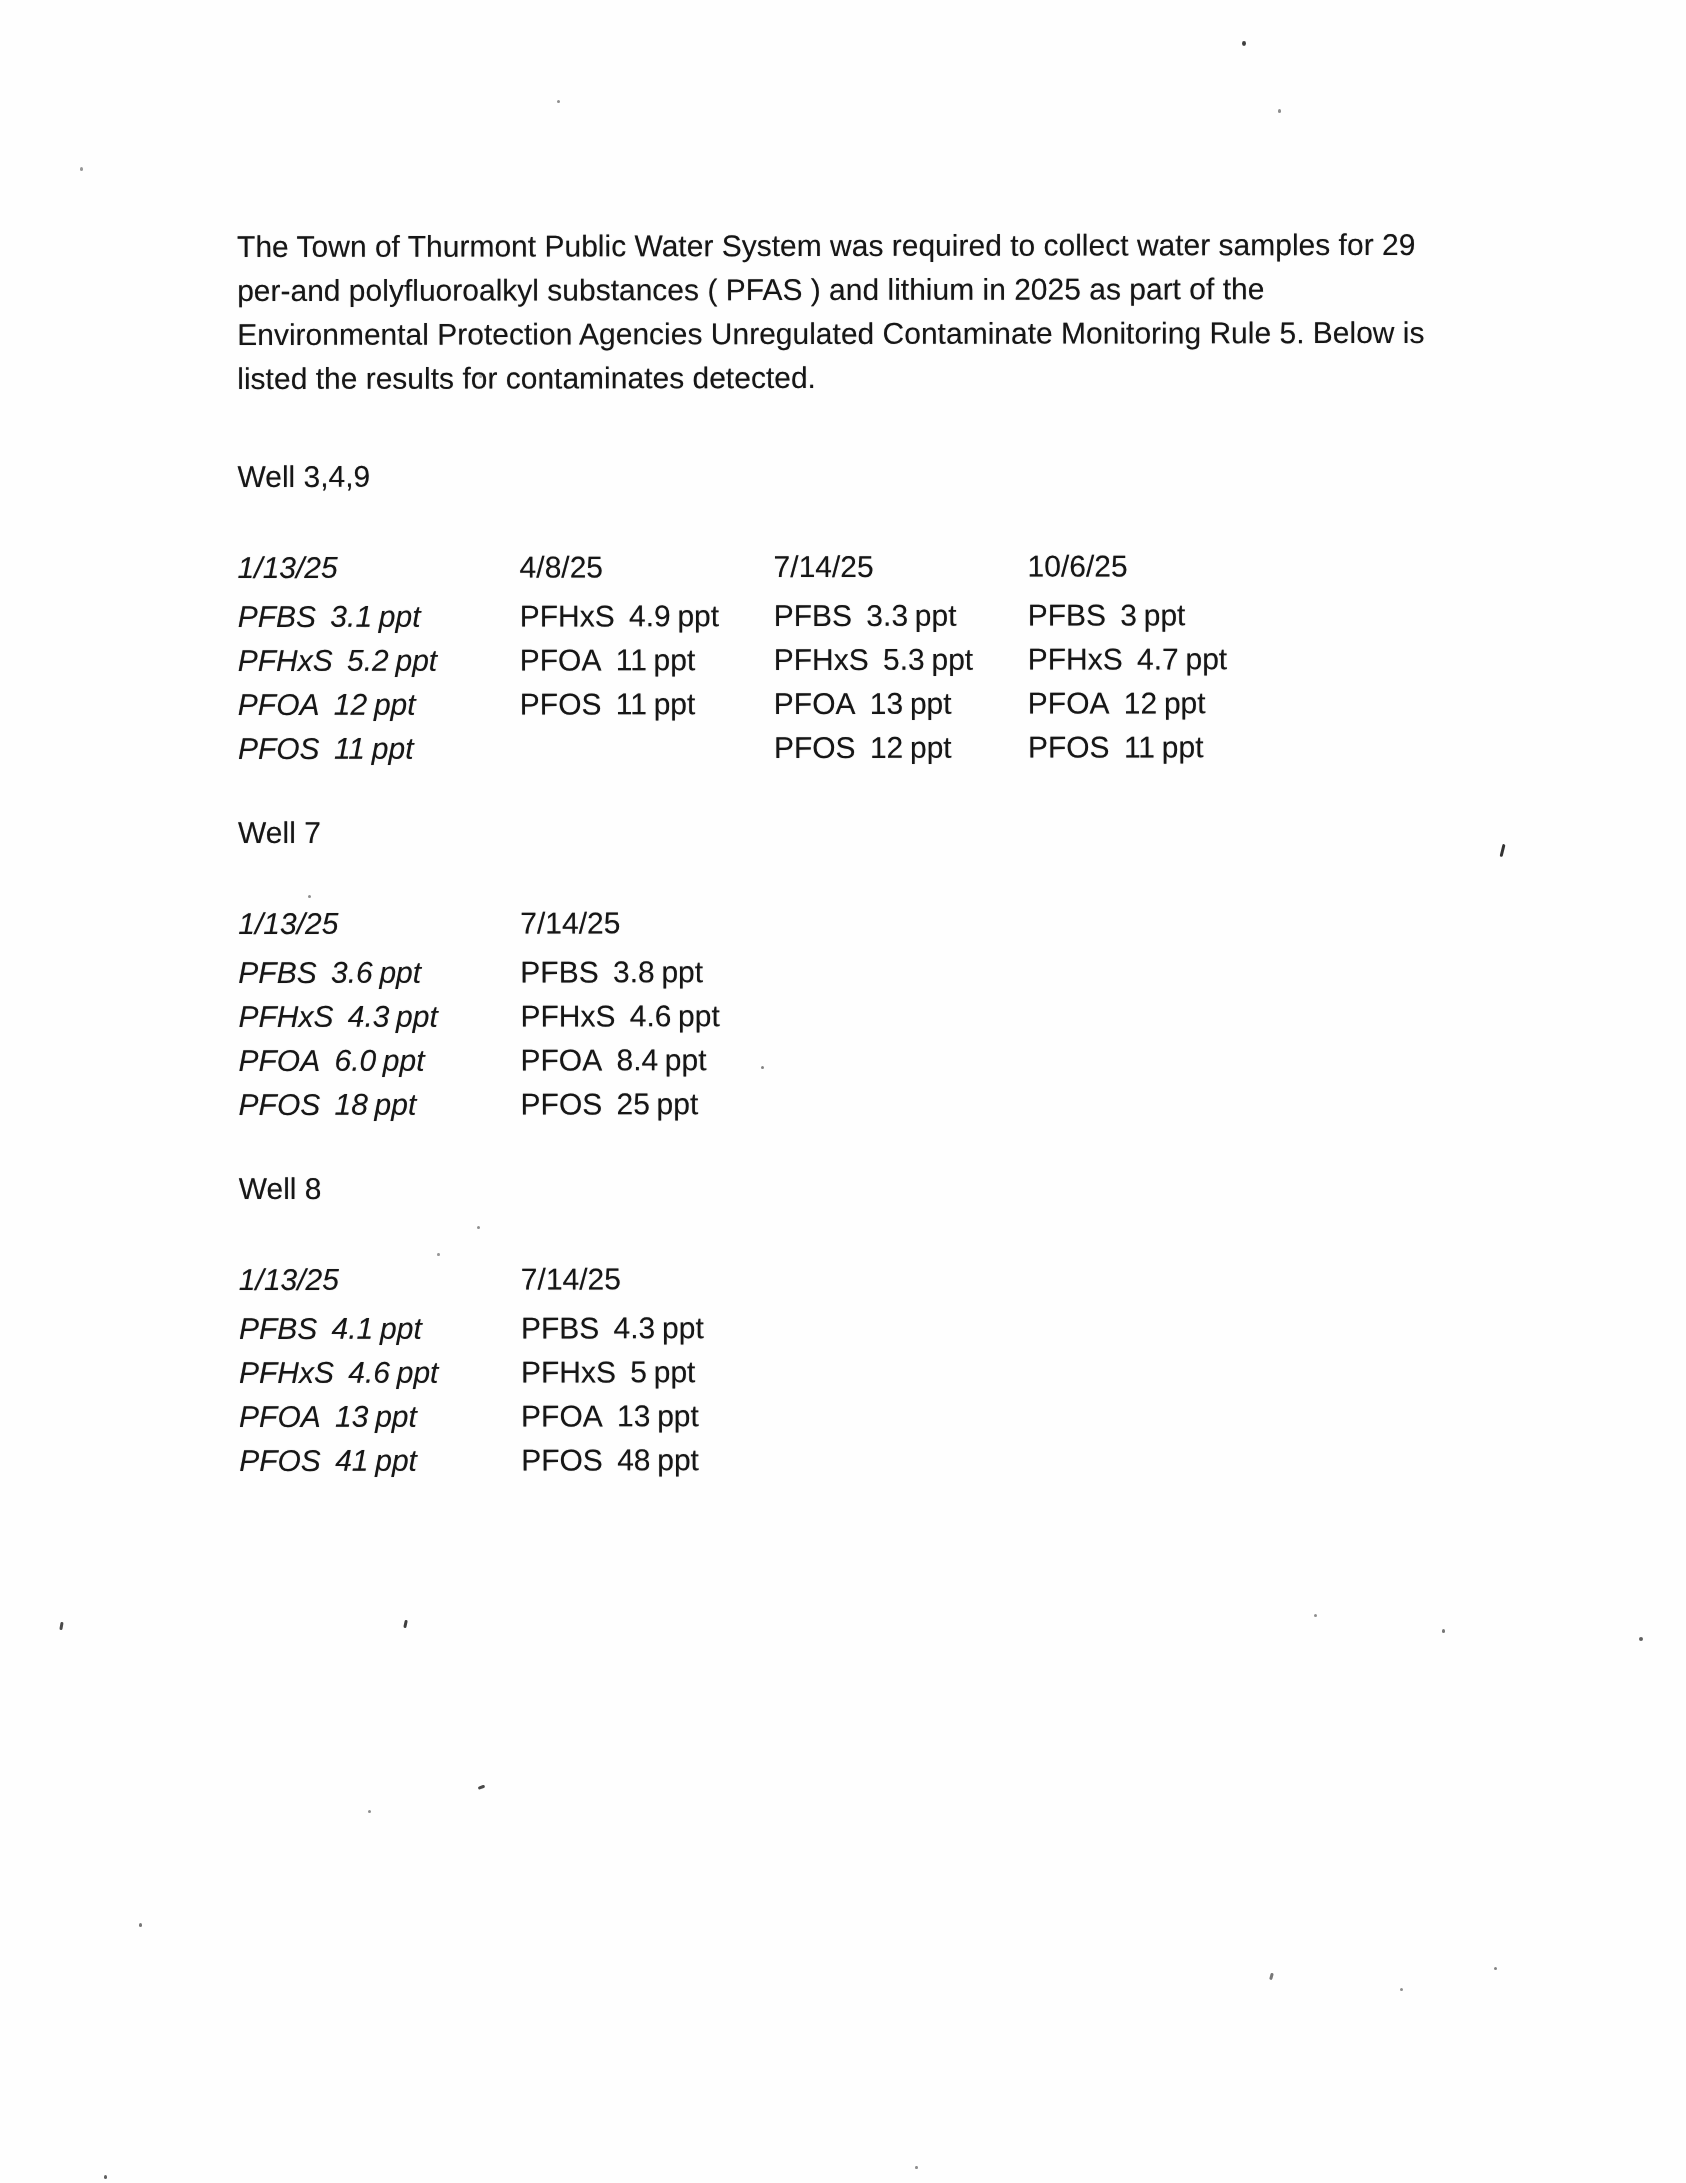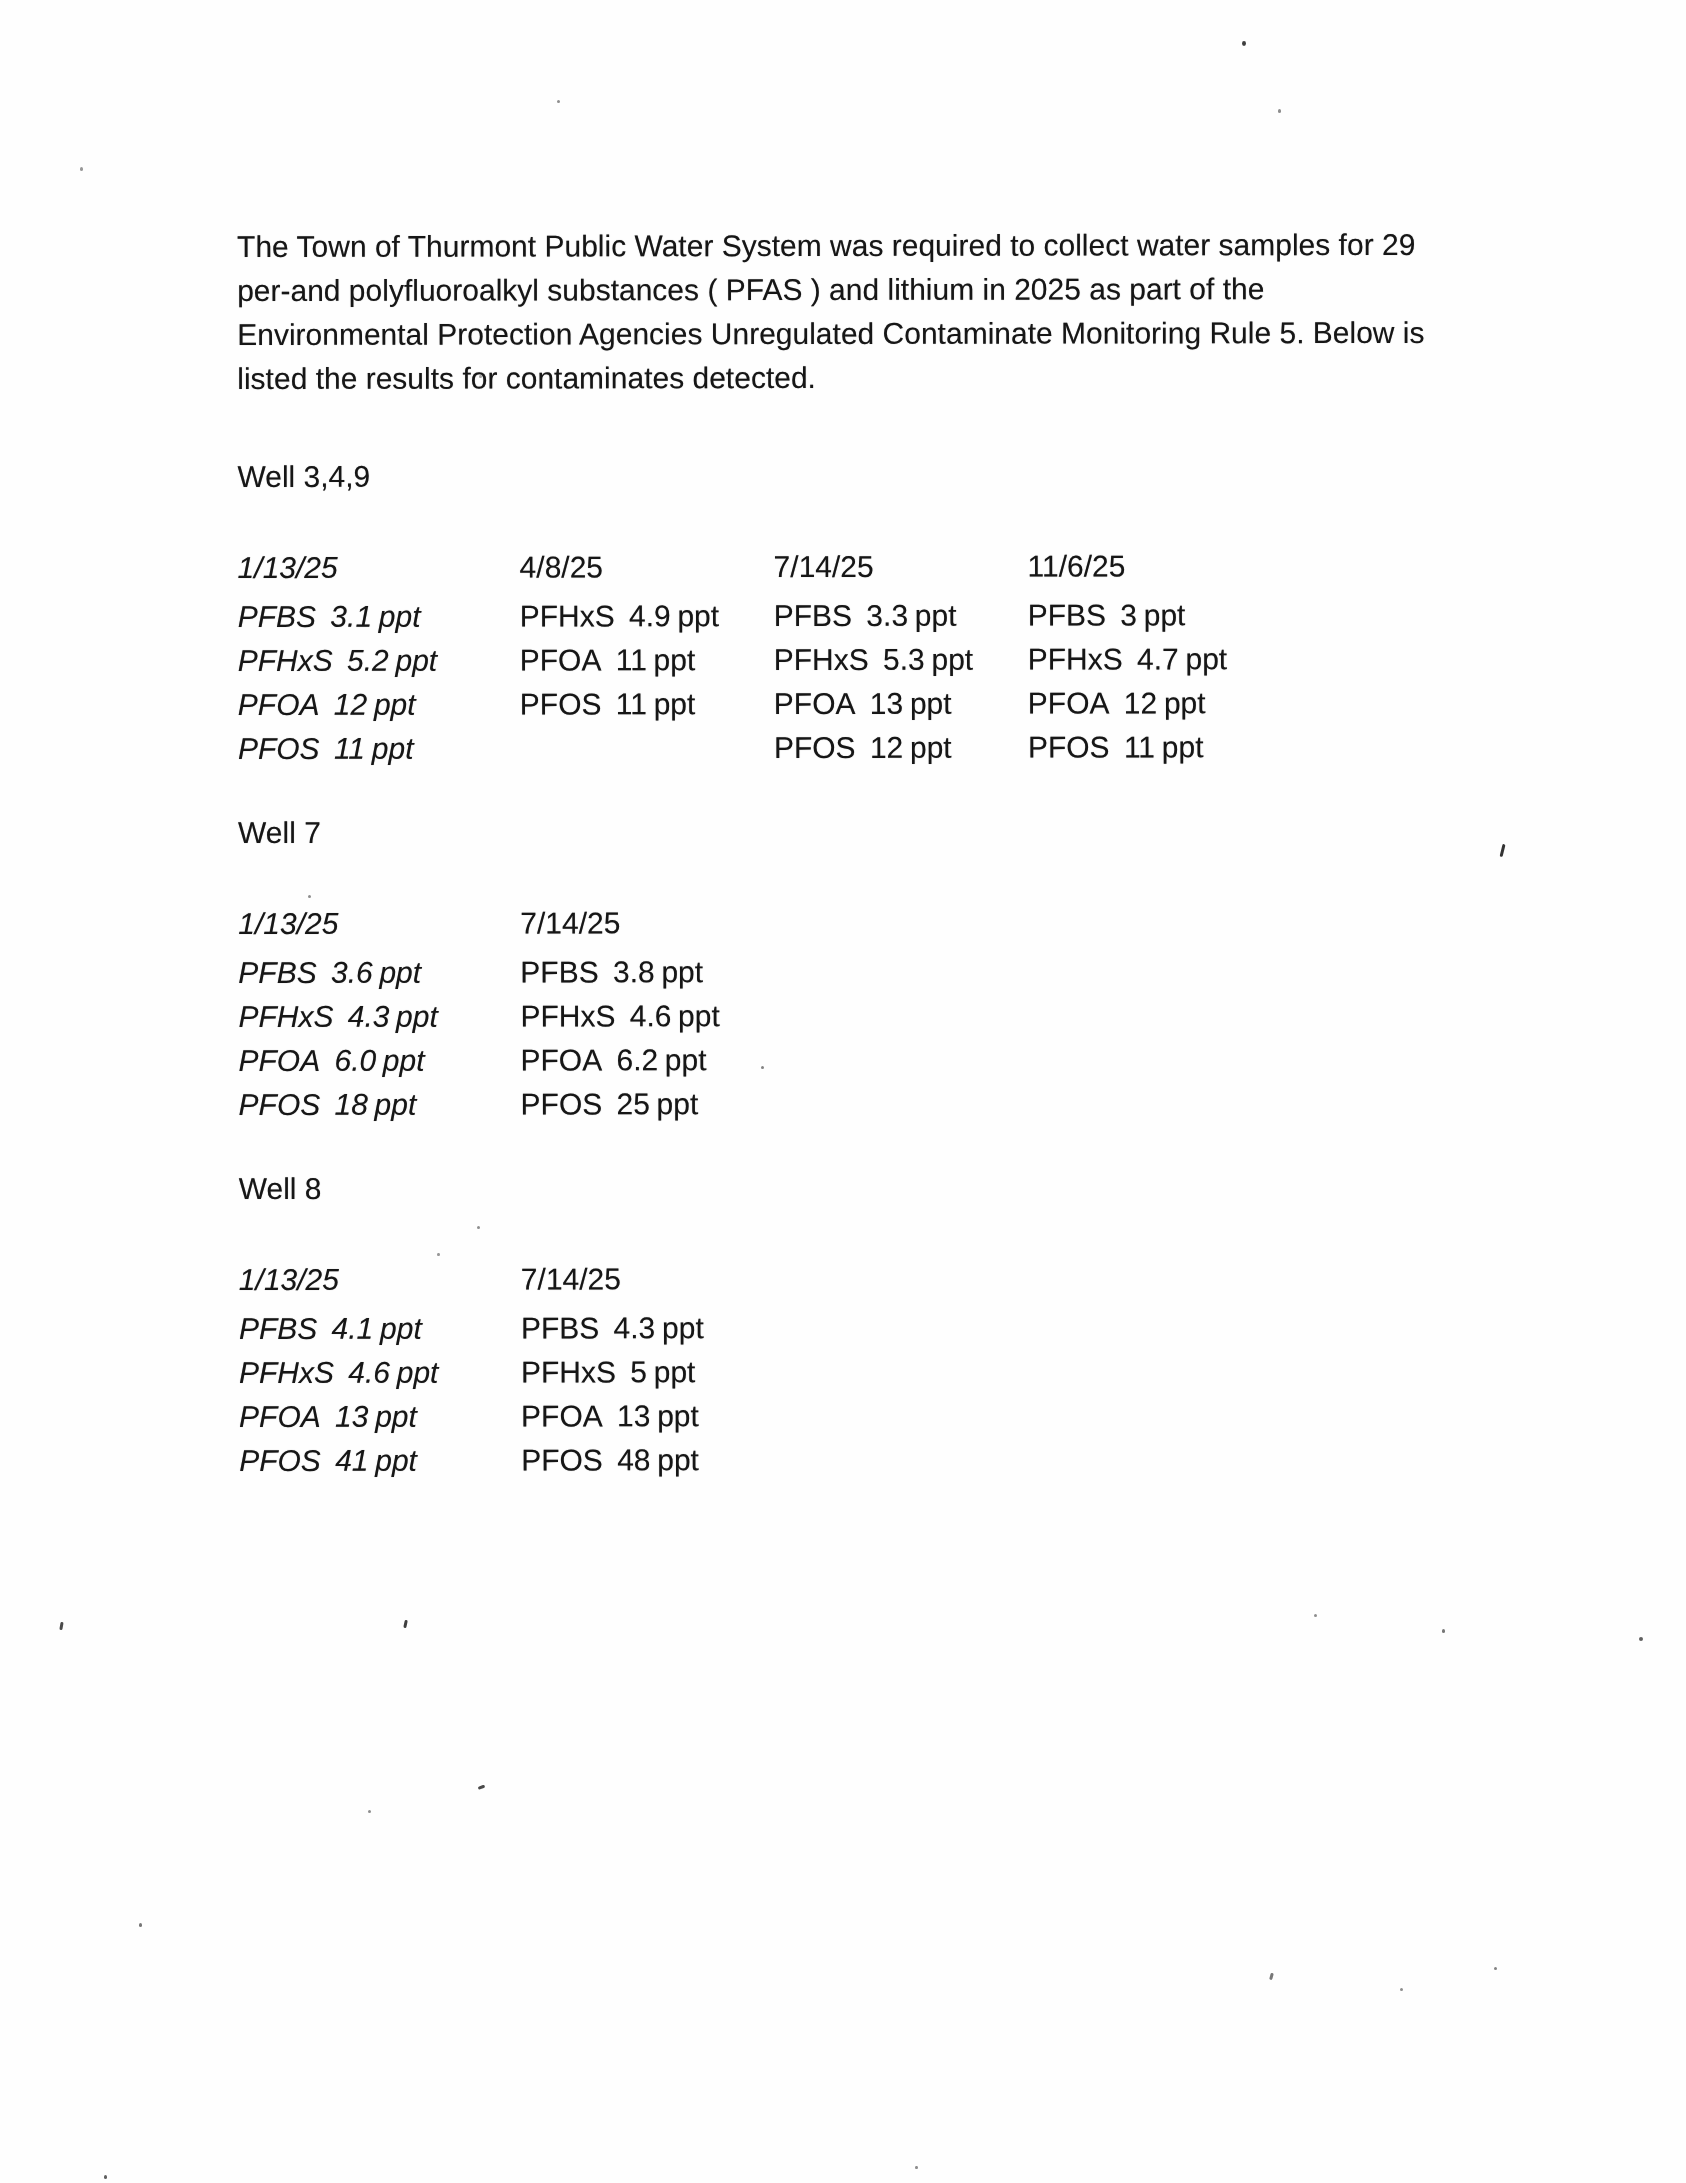--- a/index.html
+++ b/index.html
@@ -116,21 +116,21 @@
 
         <div class="column">
           <div class="date">7/14/25</div>
           <div class="result"><span class="analyte">PFBS</span><span class="value">3.3</span><span class="unit">ppt</span></div>
           <div class="result"><span class="analyte">PFHxS</span><span class="value">5.3</span><span class="unit">ppt</span></div>
           <div class="result"><span class="analyte">PFOA</span><span class="value">13</span><span class="unit">ppt</span></div>
           <div class="result"><span class="analyte">PFOS</span><span class="value">12</span><span class="unit">ppt</span></div>
         </div>
 
         <div class="column">
-          <div class="date">11/6/25</div>
+          <div class="date">10/6/25</div>
           <div class="result"><span class="analyte">PFBS</span><span class="value">3</span><span class="unit">ppt</span></div>
           <div class="result"><span class="analyte">PFHxS</span><span class="value">4.7</span><span class="unit">ppt</span></div>
           <div class="result"><span class="analyte">PFOA</span><span class="value">12</span><span class="unit">ppt</span></div>
           <div class="result"><span class="analyte">PFOS</span><span class="value">11</span><span class="unit">ppt</span></div>
         </div>
 
       </div>
     </div>
 
     <div class="section">
@@ -142,21 +142,21 @@
           <div class="result"><span class="analyte">PFBS</span><span class="value">3.6</span><span class="unit">ppt</span></div>
           <div class="result"><span class="analyte">PFHxS</span><span class="value">4.3</span><span class="unit">ppt</span></div>
           <div class="result"><span class="analyte">PFOA</span><span class="value">6.0</span><span class="unit">ppt</span></div>
           <div class="result"><span class="analyte">PFOS</span><span class="value">18</span><span class="unit">ppt</span></div>
         </div>
 
         <div class="column">
           <div class="date">7/14/25</div>
           <div class="result"><span class="analyte">PFBS</span><span class="value">3.8</span><span class="unit">ppt</span></div>
           <div class="result"><span class="analyte">PFHxS</span><span class="value">4.6</span><span class="unit">ppt</span></div>
-          <div class="result"><span class="analyte">PFOA</span><span class="value">6.2</span><span class="unit">ppt</span></div>
+          <div class="result"><span class="analyte">PFOA</span><span class="value">8.4</span><span class="unit">ppt</span></div>
           <div class="result"><span class="analyte">PFOS</span><span class="value">25</span><span class="unit">ppt</span></div>
         </div>
 
       </div>
     </div>
 
     <div class="section">
       <h2 class="well-title">Well 8</h2>
       <div class="columns">
 

